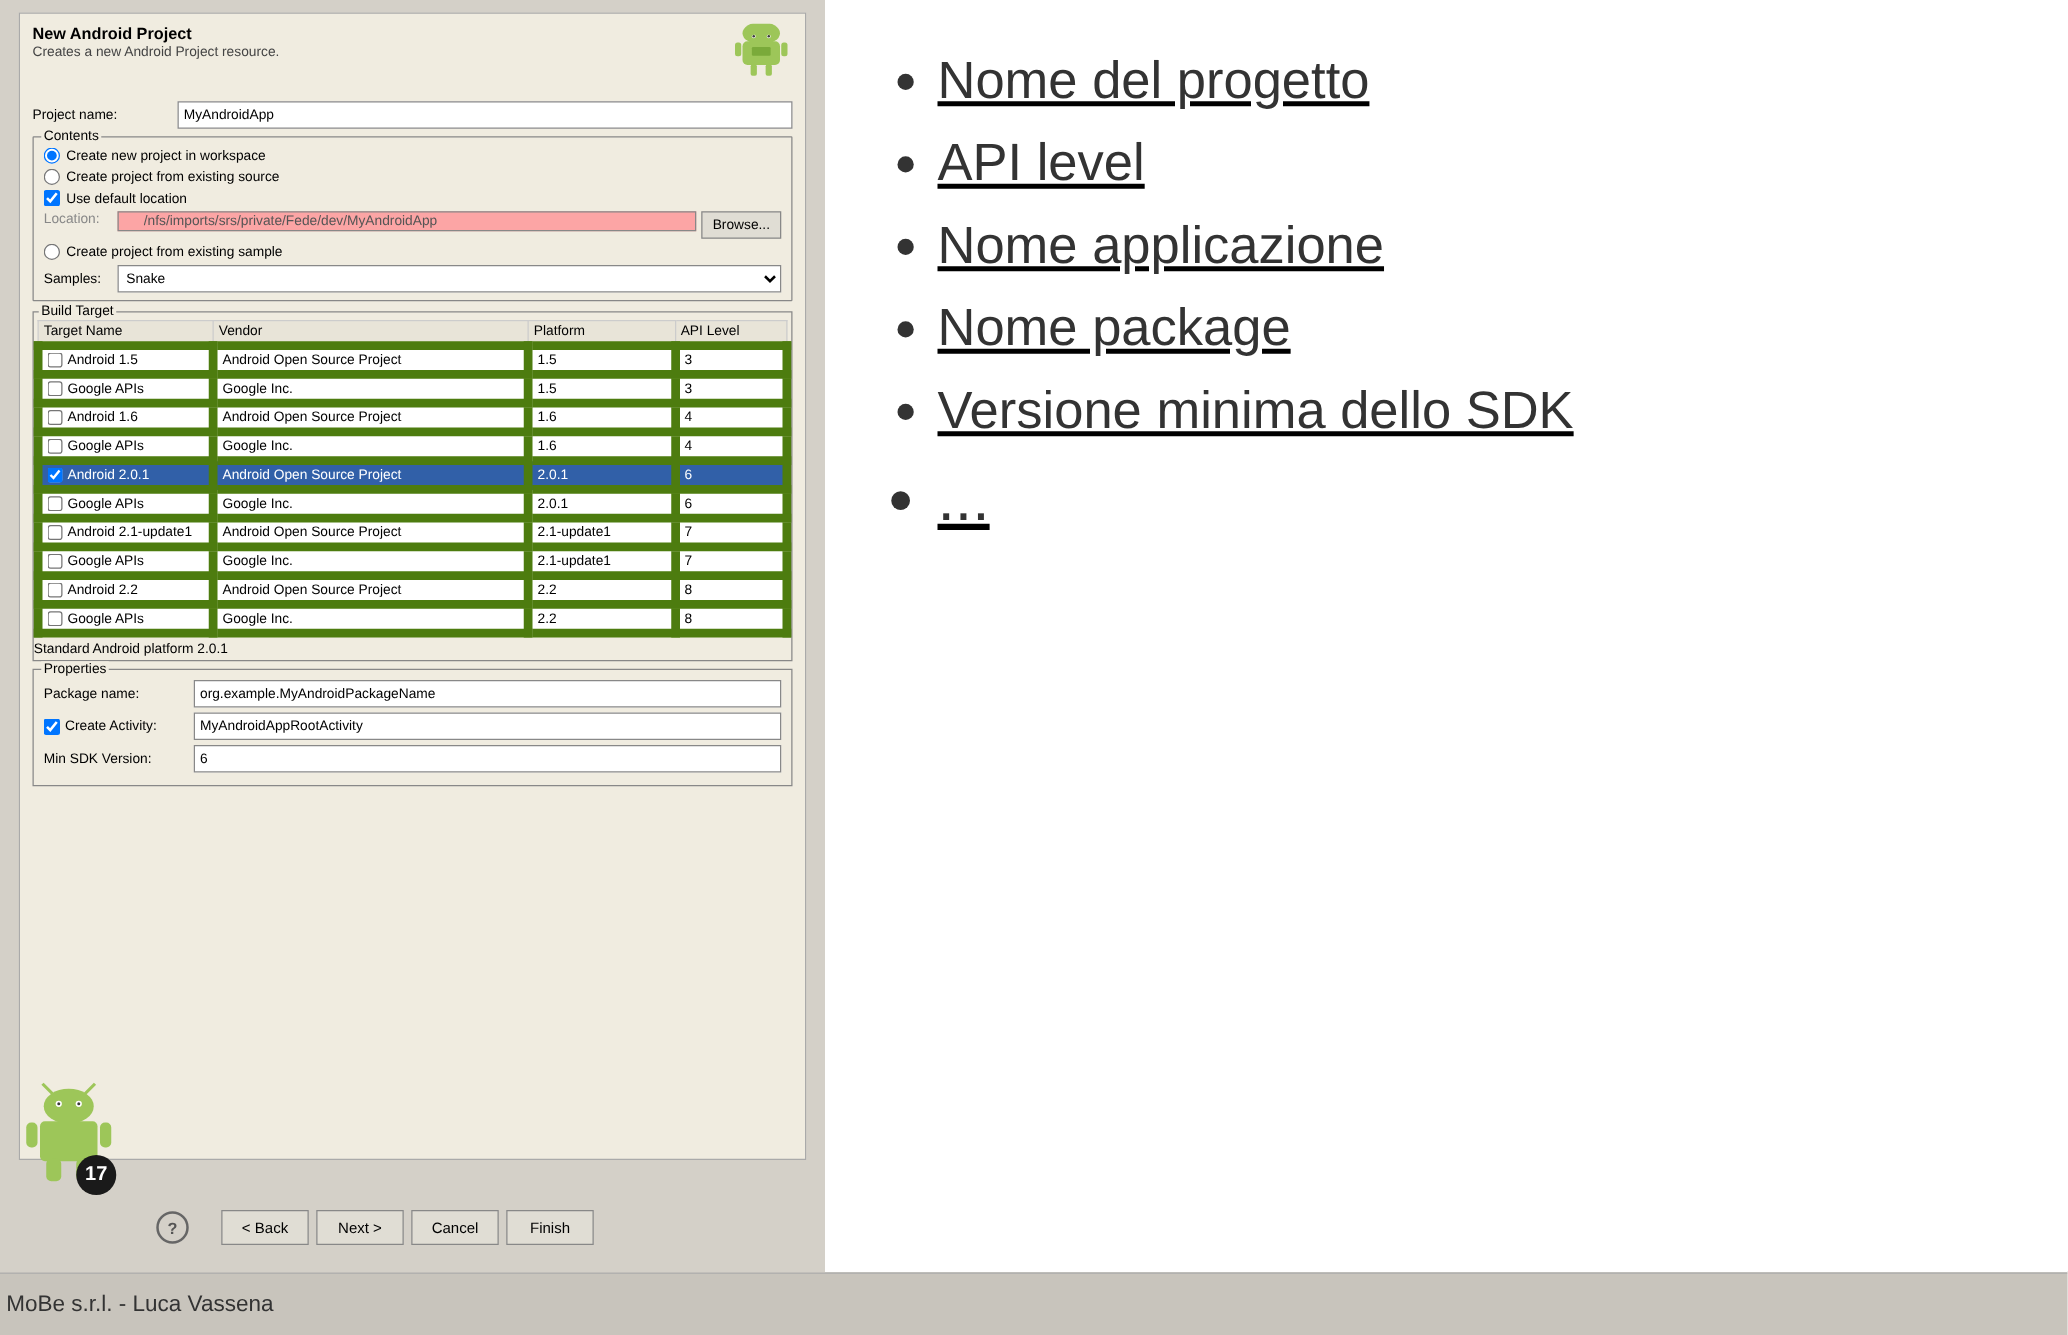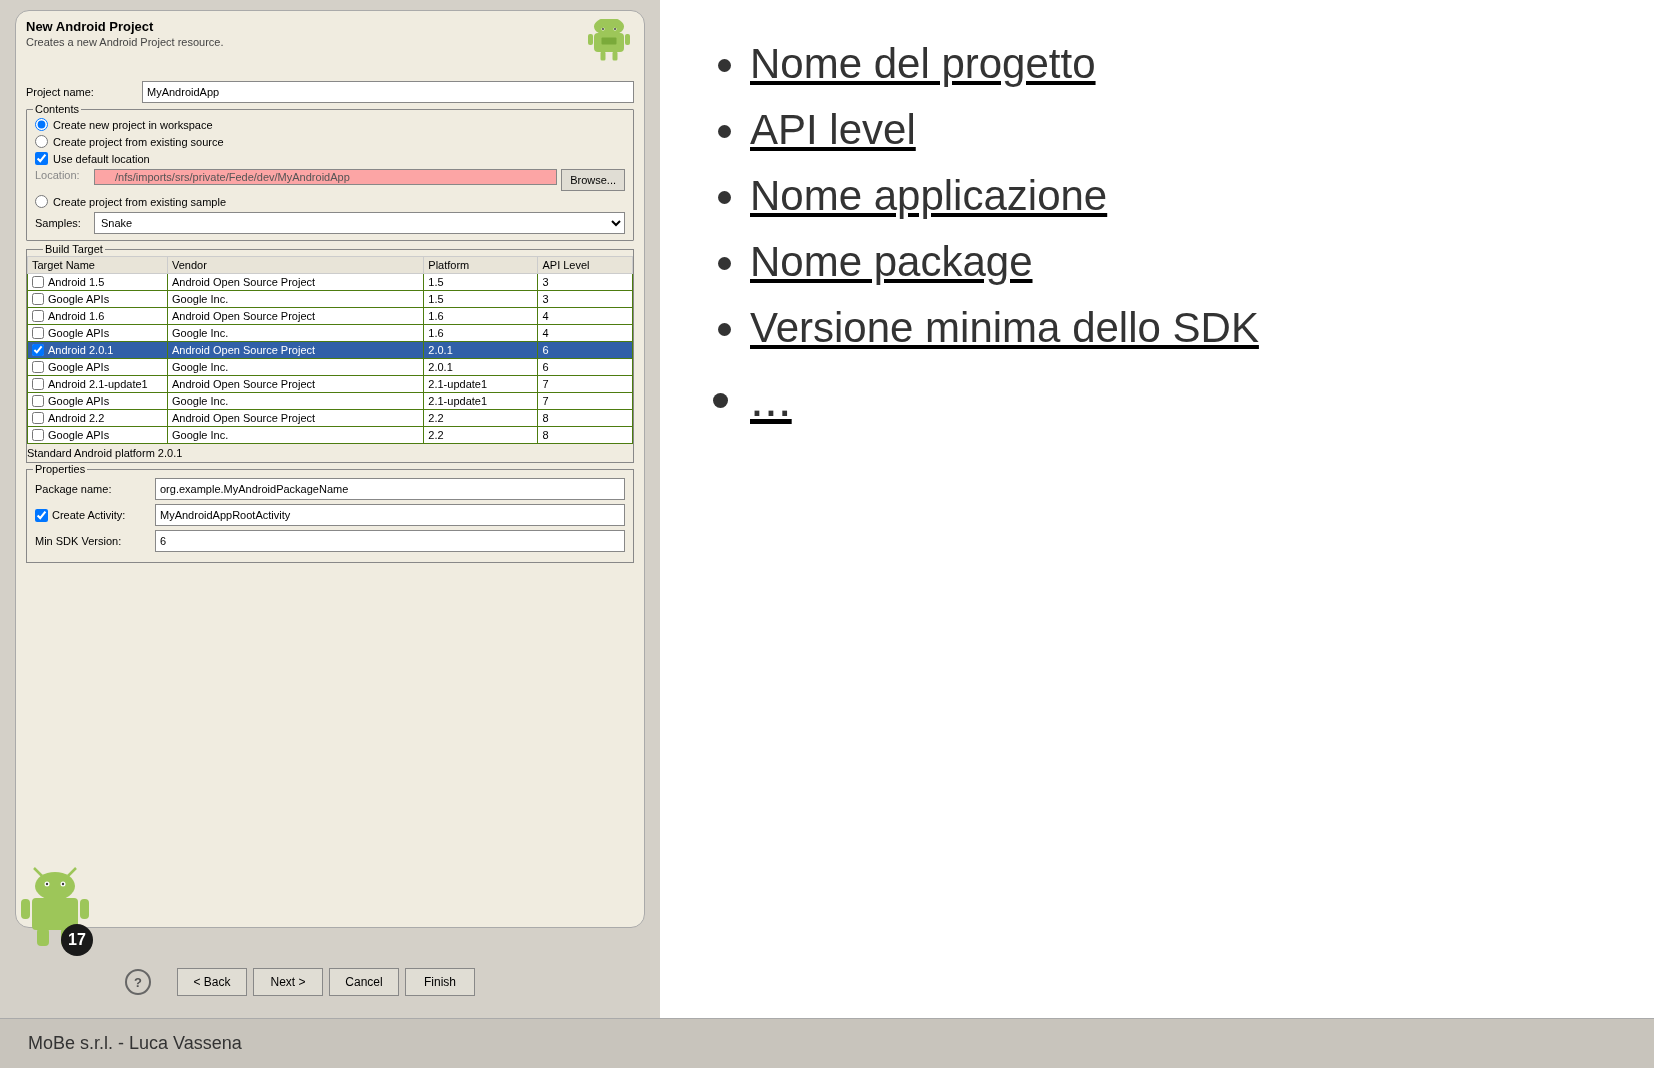--- a/index.html
+++ b/index.html
@@ -25,21 +25,21 @@
       background: #d4d0c8;
       display: flex;
       flex-direction: column;
       padding: 10px 15px;
       position: relative;
     }
 
     .dialog-box {
       background: #f0ece0;
       border: 1px solid #aaa;
-      border-radius: 14px;
+      border-radius: 0;
       flex: 1;
       display: flex;
       flex-direction: column;
       overflow: hidden;
     }
 
     .dialog-header {
       display: flex;
       align-items: flex-start;
       padding: 8px 10px 6px 10px;
@@ -186,21 +186,21 @@
       border: 1px solid #888;
       margin-bottom: 6px;
       position: relative;
     }
 
     .build-target-label {
       font-size: 11px;
       color: #000;
       position: absolute;
       top: -7px;
-      left: 16px;
+      left: 4px;
       background: #f0ece0;
       padding: 0 2px;
       text-align: right;
     }
 
     .build-table {
       width: 100%;
       border-collapse: collapse;
       font-size: 11px;
       margin-top: 6px;
@@ -209,21 +209,21 @@
     .build-table th {
       background: #e8e4d8;
       border: 1px solid #ccc;
       padding: 2px 4px;
       text-align: left;
       font-weight: normal;
       color: #000;
     }
 
     .build-table td {
-      border: 1px solid #4d7c0f;
+      border: 7px solid #4d7c0f;
       padding: 2px 4px;
       color: #000;
       background: #fff;
     }
 
     .build-table tr.selected td {
       background: #3160a8;
       color: #fff;
     }
 
@@ -324,21 +324,21 @@
       margin-bottom: 18px;
       font-family: Arial, sans-serif;
     }
 
     
     .footer {
       height: 50px;
       background: #c8c4bc;
       display: flex;
       align-items: center;
-      padding: 0 28px;
+      padding: 0 5px;
       border-top: 1px solid #aaa;
     }
 
     .footer-text {
       font-size: 18px;
       color: #333;
     }
 
     
     .table-checkbox {

